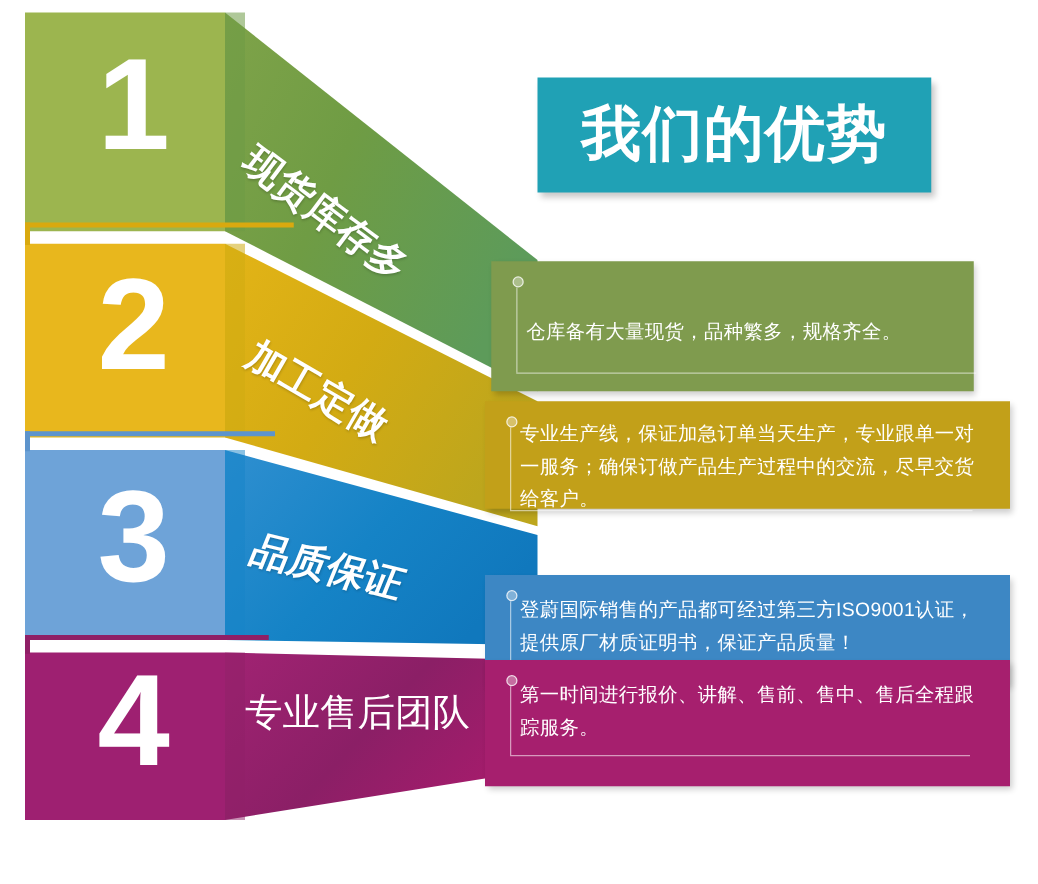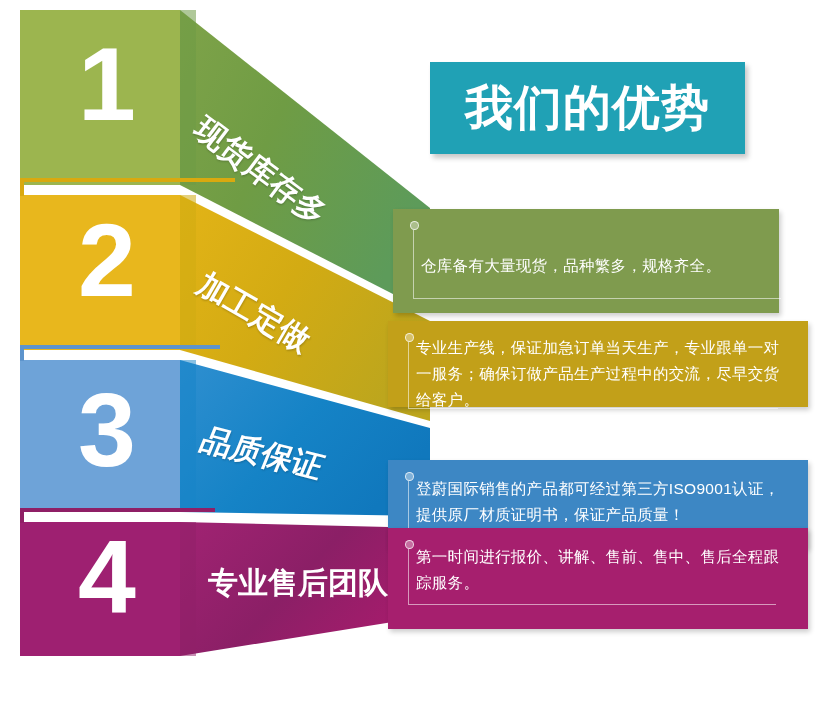--- a/index.html
+++ b/index.html
@@ -140,25 +140,24 @@
     left: 208px; top: 268px;
     transform: rotate(30deg);
     transform-origin: left top;
   }
   #lab-3 {
     left: 208px; top: 424px;
     transform: rotate(14deg) skewX(-8deg);
     transform-origin: left top;
   }
   #lab-4 {
-    left: 208px; top: 556px;
-    font-weight: bold;
+    left: 196px; top: 556px;
+    font-weight: normal;
     font-size: 30px;
     text-shadow: none;
-    margin-top: 12px;
   }
 </style>
 </head>
 <body>
 
 <div id="stage">
 
   <svg id="ribbons" viewBox="0 0 830 707">
     <defs>
 

